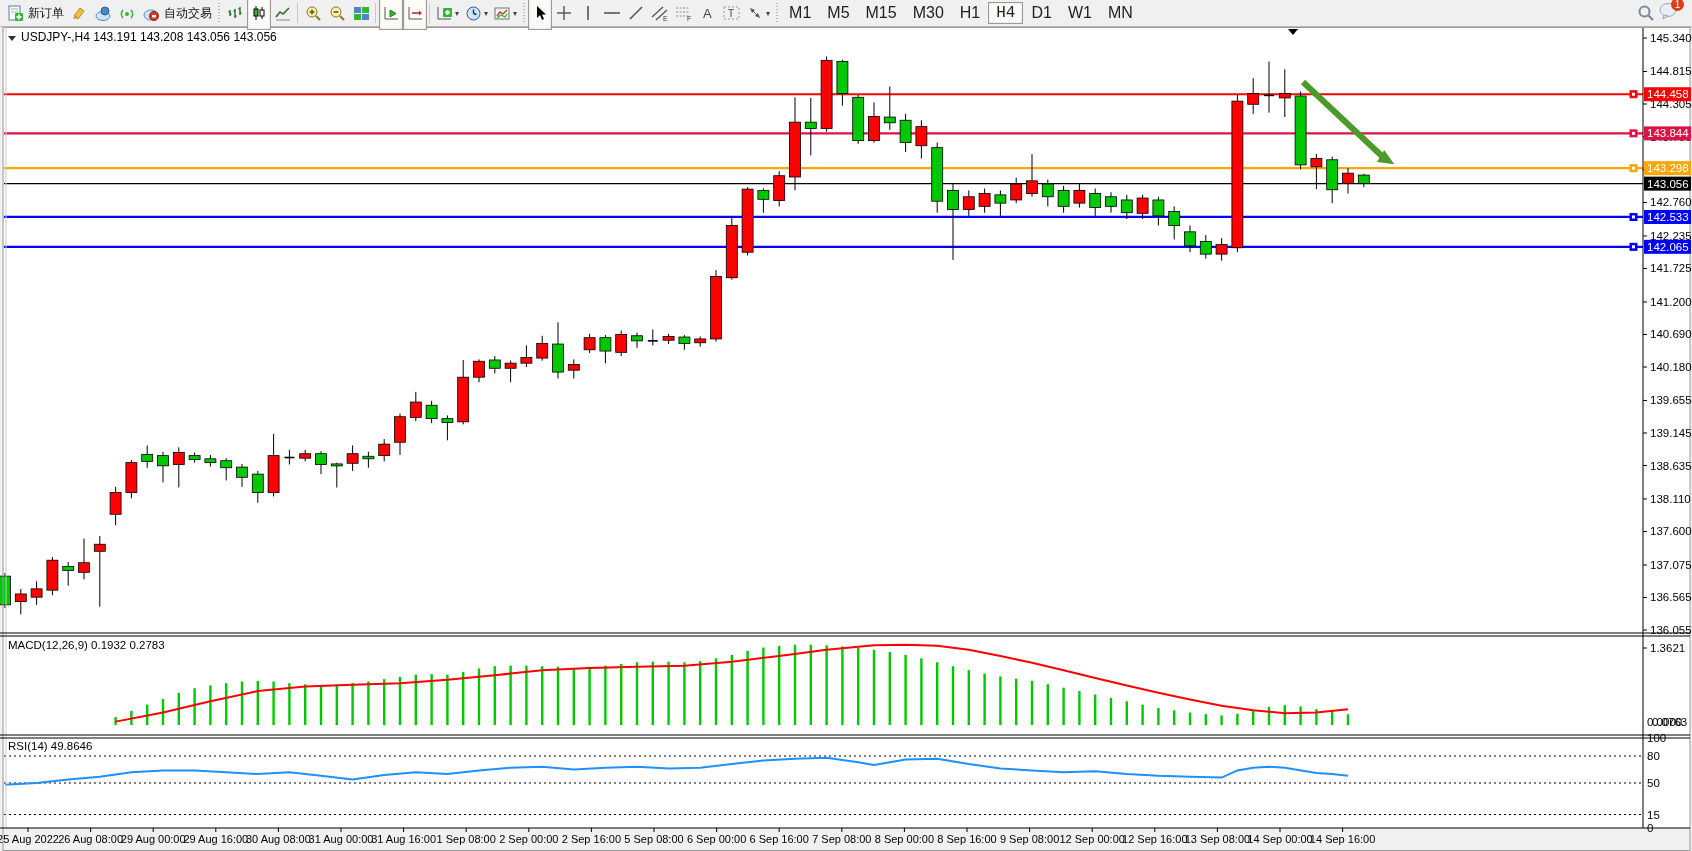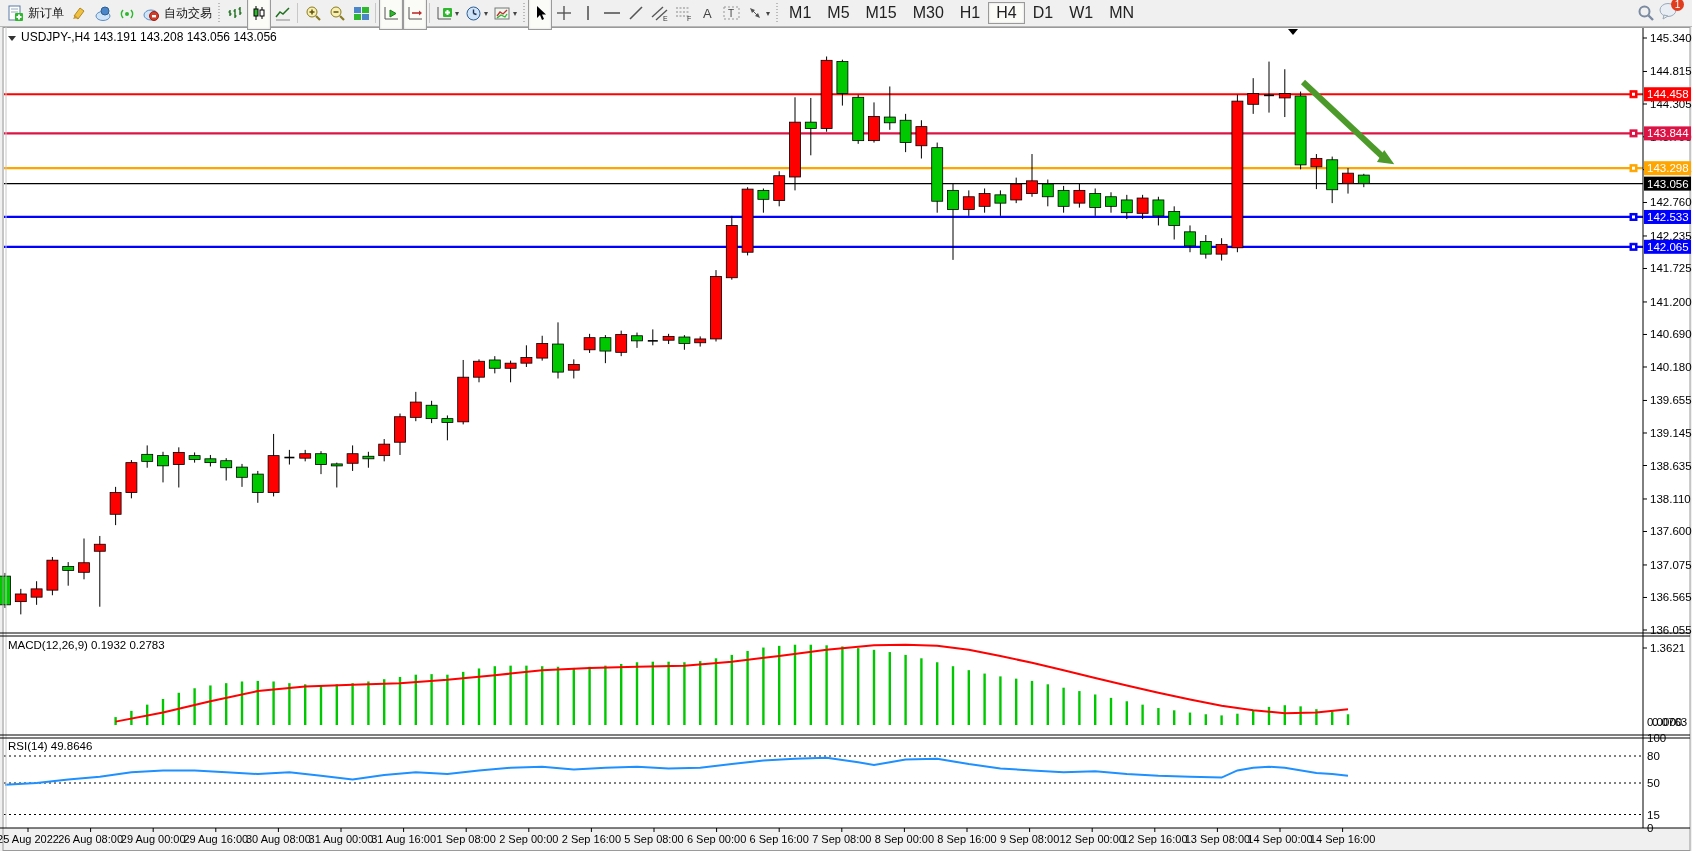--- a/index.html
+++ b/index.html
@@ -8,21 +8,21 @@
   #app{position:relative;width:1692px;height:851px;background:#f0f0f0;overflow:hidden;}
 
   
   #toolbar{position:absolute;left:0;top:0;width:1692px;height:27px;background:#f0f0f0;
            border-bottom:1px solid #b8b8b8;display:flex;align-items:center;padding:0 4px;z-index:5;}
   .tb-group{display:flex;align-items:center;height:26px;}
   .tb-sep{width:1px;height:20px;background:#c8c8c8;margin:0 3px 0 2px;}
   .tb-grip{width:4px;height:20px;margin:0 2px;background-image:repeating-linear-gradient(#bbb 0 1px,transparent 1px 3px);background-size:2px 100%;background-repeat:no-repeat;background-position:center;}
   .tb-btn{display:flex;align-items:center;justify-content:center;min-width:24px;height:24px;
           padding:16px 2px;border:1px solid transparent;background:transparent;cursor:default;}
-  .tb-btn.pressed{border:1px solid #9a9a9a;background:#fbfbf8;box-shadow:inset 0 0 2px #ccc;}
+  .tb-btn.pressed{border:1px solid #9a9a9a;background:#fbfbf8;box-shadow:inset 0 0 2px #ccc;font-family:Liberation Mono, monospace;}
   .tb-btn .lbl{font-size:12px;color:#111;margin-left:4px;white-space:nowrap;}
   .tb-btn svg{display:block;}
   .tf-btn{font-size:16px;color:#222;padding:2px 7px;height:22px;min-width:28px;}
   .dd-arrow{font-size:8px;color:#444;margin-left:2px;}
   #tb-right{margin-left:auto;display:flex;align-items:center;}
   .badge{position:absolute;top:-4px;right:-6px;background:#e03c1e;color:#fff;font-size:10px;
          border-radius:8px;min-width:13px;height:13px;line-height:13px;text-align:center;padding:0 2px;}
   .chat-wrap{position:relative;margin-right:10px;}
 
   

